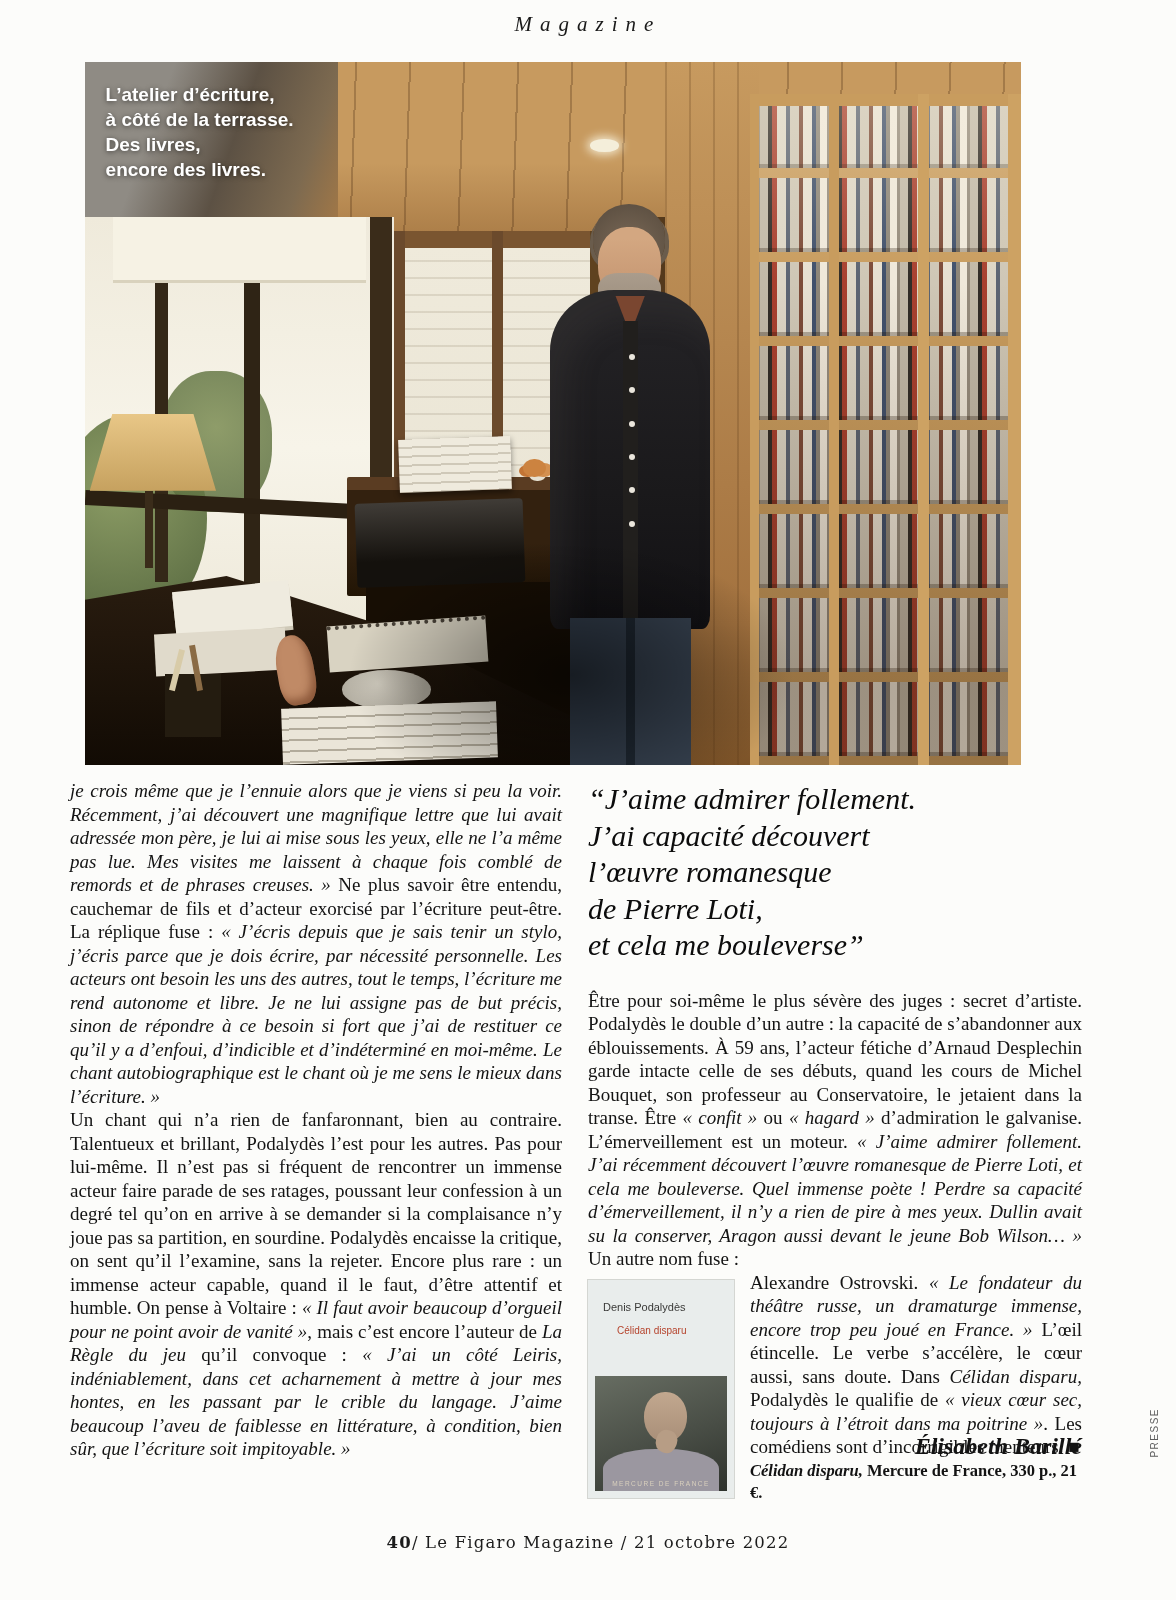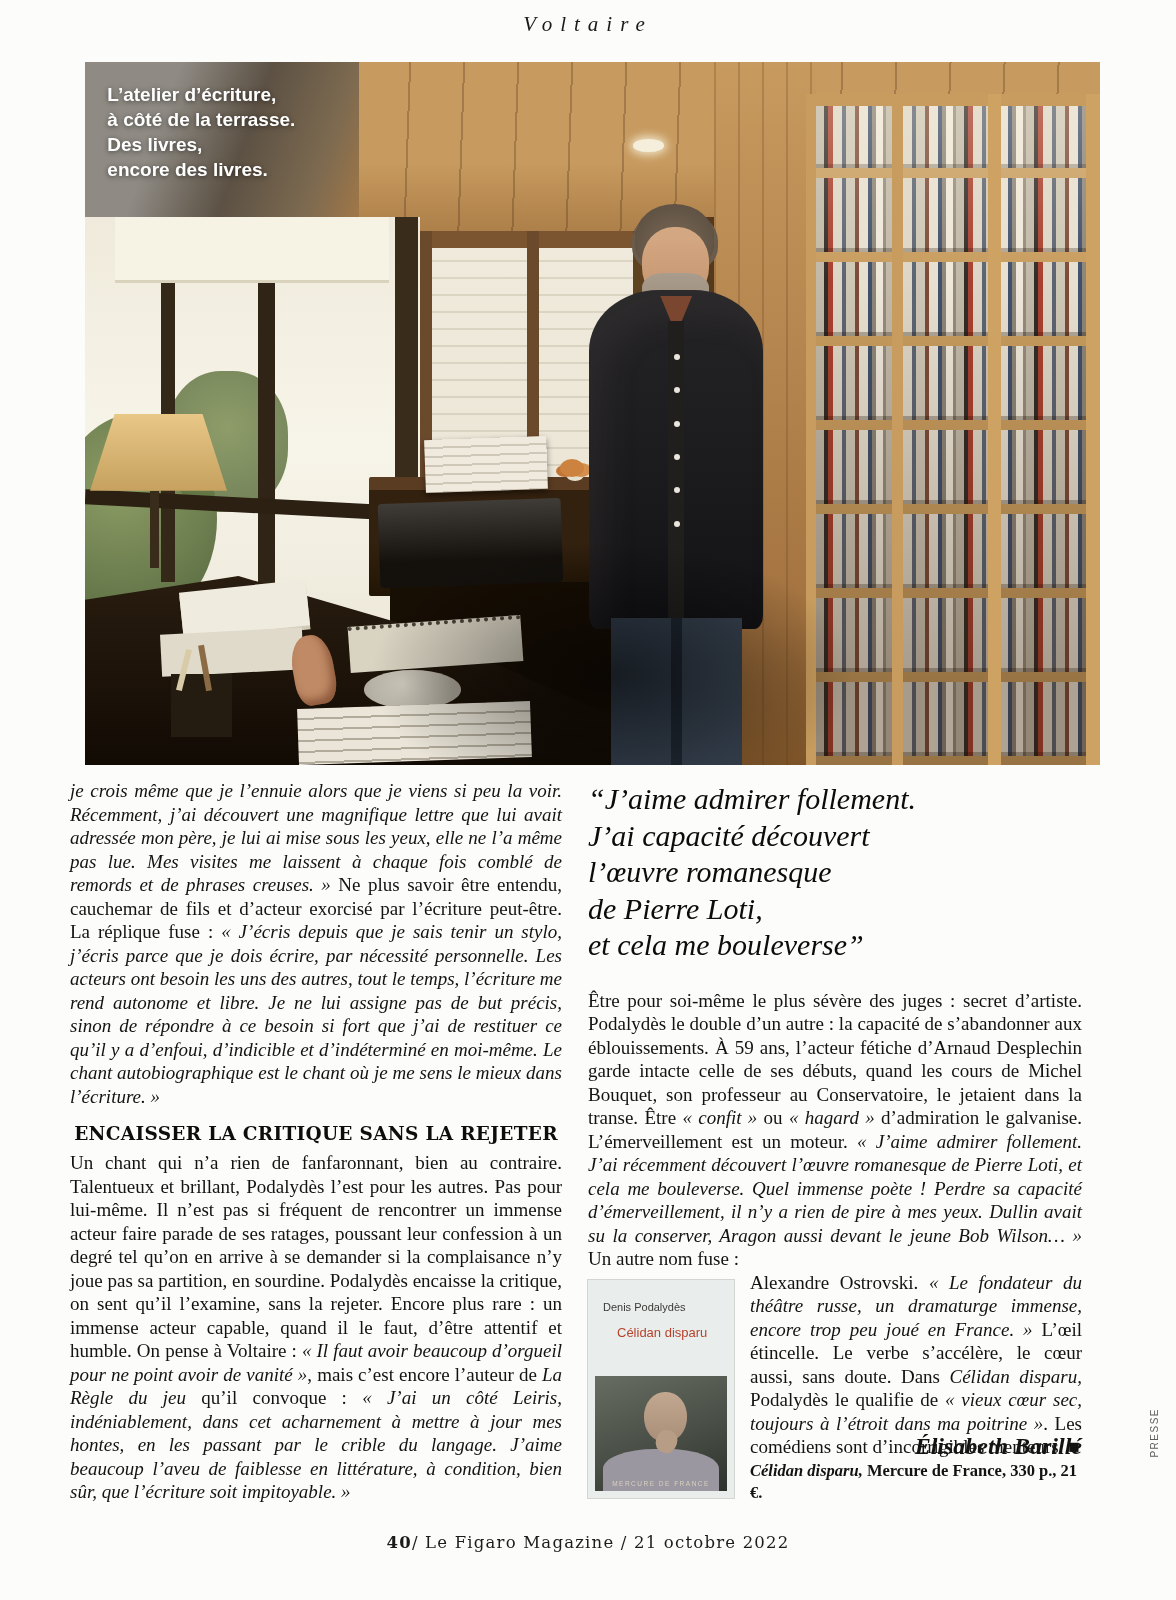--- a/index.html
+++ b/index.html
@@ -10,21 +10,21 @@
   .header{position:absolute;top:12px;left:0;width:100%;text-align:center;
           font-style:italic;font-size:21px;letter-spacing:8px;color:#1a1a1a;}
   .footer{position:absolute;top:1533px;left:0;width:100%;text-align:center;
           font-family:"DejaVu Serif",serif;font-size:16.5px;letter-spacing:1.2px;color:#1c1c1c;}
   .footer .pgnum{font-weight:bold;}
   .edge-credit{position:absolute;right:16px;top:1408px;writing-mode:vertical-rl;
           transform:rotate(180deg);font-family:"Liberation Sans",sans-serif;font-size:10px;
           letter-spacing:1.5px;color:#5c5c5c;}
 
   
-  .photo{position:absolute;left:85px;top:62px;width:1015px;height:703px;background:#4c1d95;
+  .photo{position:absolute;left:85px;top:62px;width:936px;height:703px;background:#4c1d95;
          overflow:hidden;box-shadow:inset 0 -70px 110px rgba(25,12,0,.38), inset 40px 0 70px rgba(35,22,6,.10);}
   .photo *{position:absolute;}
   .ph-ceiling{left:0;top:0;width:100%;height:26%;
       background:repeating-linear-gradient(92deg,rgba(70,40,15,.28) 0 2px,rgba(0,0,0,0) 2px 54px),
                  linear-gradient(180deg,#87603400 0,#c79a5f 0%,#c79a5f 55%,#a87a45 100%);}
   .ph-light{left:54%;top:11%;width:3%;height:1.8%;background:#f4eeda;border-radius:50%;
       box-shadow:0 0 10px 3px rgba(250,245,225,.8);}
   .ph-topleft{left:0;top:0;width:27%;height:27%;
       background:linear-gradient(110deg,#8f8b84 0 28%,#5c5144 55%,#7d6a50 80%,#a87a45);}
   .ph-winL{left:0;top:22%;width:33%;height:78%;
@@ -130,41 +130,41 @@
   .seg-italic{font-style:italic;}
   .seg-bold{font-weight:bold;font-style:normal;}
   .seg-bolditalic{font-weight:bold;font-style:italic;}
   h2.subhead{margin:15px 0 7px 0;text-align:center;font-family:"DejaVu Serif",serif;
       font-size:18.5px;font-weight:bold;letter-spacing:.3px;color:#0d0d0d;}
   .pullquote{font-style:italic;font-size:30px;line-height:36.5px;color:#0c0c0c;
       margin:2px 0 25px 0;white-space:pre-line;}
   .bookcover{float:left;width:146px;height:218px;margin:9px 16px 4px 0;position:relative;
       background:#e9edec;box-shadow:0 0 0 1px #d4d6d2;font-family:"Liberation Sans",sans-serif;}
   .bc-author{position:absolute;top:21px;left:15px;font-size:11px;color:#3a3a38;}
-  .bc-title{position:absolute;top:45px;left:29px;font-size:13px;}
+  .bc-title{position:absolute;top:45px;left:29px;font-size:10px;}
   .bc-photo{position:absolute;left:7px;right:7px;top:96px;bottom:7px;overflow:hidden;
       background:linear-gradient(160deg,#676d62,#494e46 55%,#2e322c);}
   .bc-body{position:absolute;left:6%;bottom:-2%;width:88%;height:38%;
       border-radius:45% 45% 0 0;background:#9b97a0;}
   .bc-head{position:absolute;left:37%;top:14%;width:33%;height:44%;border-radius:48%;
       background:linear-gradient(180deg,#c2a88f,#a98f78);}
   .bc-hand{position:absolute;left:46%;top:47%;width:16%;height:20%;border-radius:45%;
       background:#b79d85;transform:rotate(18deg);}
   .bc-pub{position:absolute;bottom:4px;width:100%;text-align:center;font-size:6.5px;
       letter-spacing:1.5px;color:#d9d0bd;}
   .byline{text-align:right;margin-top:-23.5px;font-weight:bold;font-style:italic;
       font-size:24px;line-height:23.5px;}
   p.reference{margin:1px 0 0 0;font-size:16.5px;line-height:22px;text-align:left;}
 </style>
 </head>
 <body>
 
 <div class="page">
 
-  <div class="header">Voltaire</div>
+  <div class="header">Magazine</div>
 
   <div class="photo">
     <div class="ph-ceiling"></div>
     <div class="ph-topleft"></div>
     <div class="ph-light"></div>
     <div class="ph-winL"></div>
     <div class="ph-plant1"></div>
     <div class="ph-plant2"></div>
     <div class="ph-winL-bar1"></div>
     <div class="ph-winL-bar2"></div>
@@ -222,21 +222,20 @@
     <div class="ph-deskshadow"></div>
     <div class="caption">L’atelier d’écriture,
 à côté de la terrasse.
 Des livres,
 encore des livres.</div>
   </div>
 
   <div class="columns">
     <div class="col-left">
       <p class="body"><span class="seg-italic">je crois même que je l’ennuie alors que je viens si peu la voir. Récemment, j’ai découvert une magnifique lettre que lui avait adressée mon père, je lui ai mise sous les yeux, elle ne l’a même pas lue. Mes visites me laissent à chaque fois comblé de remords et de phrases creuses. » </span><span class="seg-roman">Ne plus savoir être entendu, cauchemar de fils et d’acteur exorcisé par l’écriture peut-être. La réplique fuse : </span><span class="seg-italic">« J’écris depuis que je sais tenir un stylo, j’écris parce que je dois écrire, par nécessité personnelle. Les acteurs ont besoin les uns des autres, tout le temps, l’écriture me rend autonome et libre. Je ne lui assigne pas de but précis, sinon de répondre à ce besoin si fort que j’ai de restituer ce qu’il y a d’enfoui, d’indicible et d’indéterminé en moi-même. Le chant autobiographique est le chant où je me sens le mieux dans l’écriture. »</span></p>
-      <h2 class="subhead">ENCAISSER LA CRITIQUE SANS LA REJETER</h2>
       <p class="body"><span class="seg-roman">Un chant qui n’a rien de fanfaronnant, bien au contraire. Talentueux et brillant, Podalydès l’est pour les autres. Pas pour lui-même. Il n’est pas si fréquent de rencontrer un immense acteur faire parade de ses ratages, poussant leur confession à un degré tel qu’on en arrive à se demander si la complaisance n’y joue pas sa partition, en sourdine. Podalydès encaisse la critique, on sent qu’il l’examine, sans la rejeter. Encore plus rare : un immense acteur capable, quand il le faut, d’être attentif et humble. On pense à Voltaire : </span><span class="seg-italic">« Il faut avoir beaucoup d’orgueil pour ne point avoir de vanité »</span><span class="seg-roman">, mais c’est encore l’auteur de </span><span class="seg-italic">La Règle du jeu</span><span class="seg-roman"> qu’il convoque : </span><span class="seg-italic">« J’ai un côté Leiris, indéniablement, dans cet acharnement à mettre à jour mes hontes, en les passant par le crible du langage. J’aime beaucoup l’aveu de faiblesse en littérature, à condition, bien sûr, que l’écriture soit impitoyable. »</span></p>
     </div>
     <div class="col-right">
       <div class="pullquote">“J’aime admirer follement.
 J’ai capacité découvert
 l’œuvre romanesque
 de Pierre Loti,
 et cela me bouleverse”</div>
       <p class="body"><span class="seg-roman">Être pour soi-même le plus sévère des juges : secret d’artiste. Podalydès le double d’un autre : la capacité de s’abandonner aux éblouissements. À 59 ans, l’acteur fétiche d’Arnaud Desplechin garde intacte celle de ses débuts, quand les cours de Michel Bouquet, son professeur au Conservatoire, le jetaient dans la transe. Être </span><span class="seg-italic">« confit »</span><span class="seg-roman"> ou </span><span class="seg-italic">« hagard »</span><span class="seg-roman"> d’admiration le galvanise. L’émerveillement est un moteur. </span><span class="seg-italic">« J’aime admirer follement. J’ai récemment découvert l’œuvre romanesque de Pierre Loti, et cela me bouleverse. Quel immense poète ! Perdre sa capacité d’émerveillement, il n’y a rien de pire à mes yeux. Dullin avait su la conserver, Aragon aussi devant le jeune Bob Wilson… » </span><span class="seg-roman">Un autre nom fuse :</span></p>
       <div class="bookcover">

